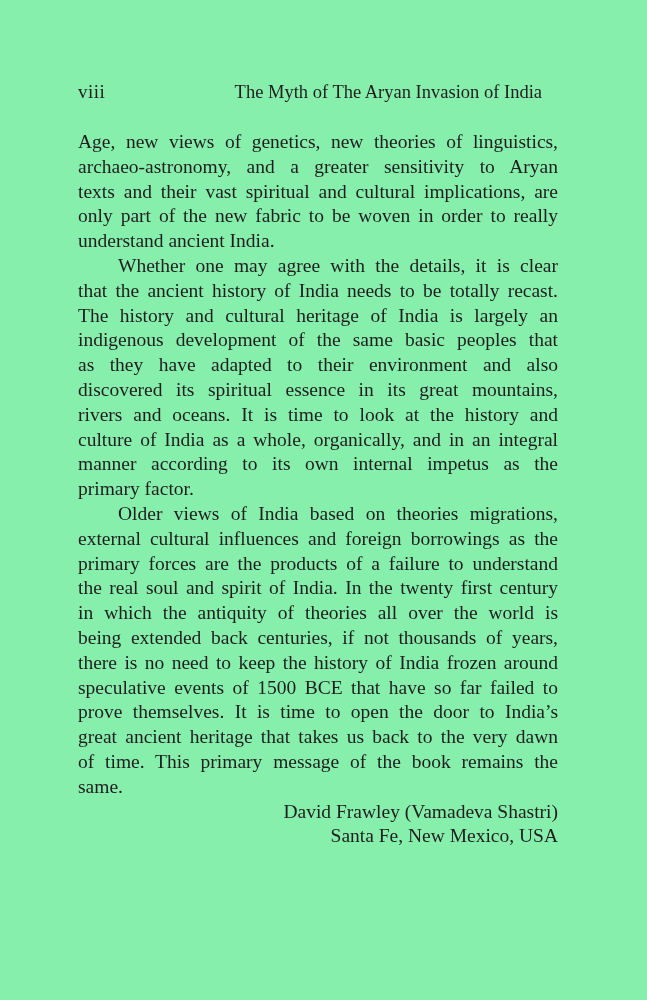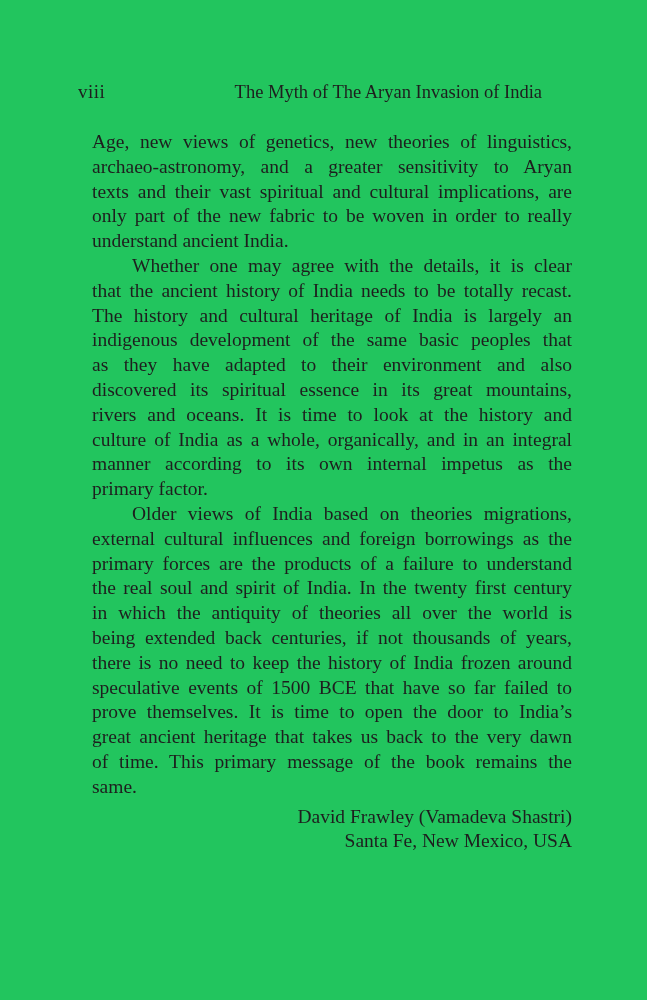--- a/index.html
+++ b/index.html
@@ -4,21 +4,21 @@
 <style>
   html, body {
     margin: 0;
     padding: 0;
     background: #ffffff;
   }
   .page {
     position: relative;
     width: 647px;
     height: 1000px;
-    background: #22c55e;
+    background: #86efac;
     color: #1e1e1e;
     font-family: "Liberation Serif", "DejaVu Serif", serif;
     overflow: hidden;
   }
   .header {
     position: absolute;
     top: 80px;
     left: 78px;
     right: 89px;
     display: flex;
@@ -31,39 +31,39 @@
     letter-spacing: 0.5px;
   }
   .running-title {
     font-size: 18.5px;
     white-space: nowrap;
     padding-right: 16px;
   }
   .body-text {
     position: absolute;
     top: 130px;
-    left: 92px;
+    left: 78px;
     width: 480px;
     font-size: 19.5px;
     line-height: 24.8px;
   }
   .line {
     text-align: justify;
     text-align-last: justify;
     text-justify: inter-word;
     white-space: normal;
   }
   .line.para-start {
     text-indent: 40px;
   }
   .line.para-end {
     text-align-last: left;
   }
   .signature {
-    margin-top: 5px;
+    margin-top: 0;
   }
   .signature-line {
     text-align: right;
     line-height: 24.8px;
   }
 </style>
 </head>
 <body>
 
 <div class="page">

